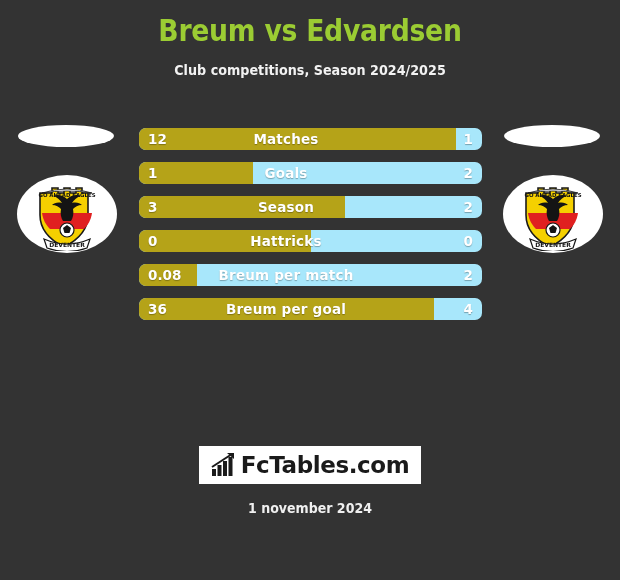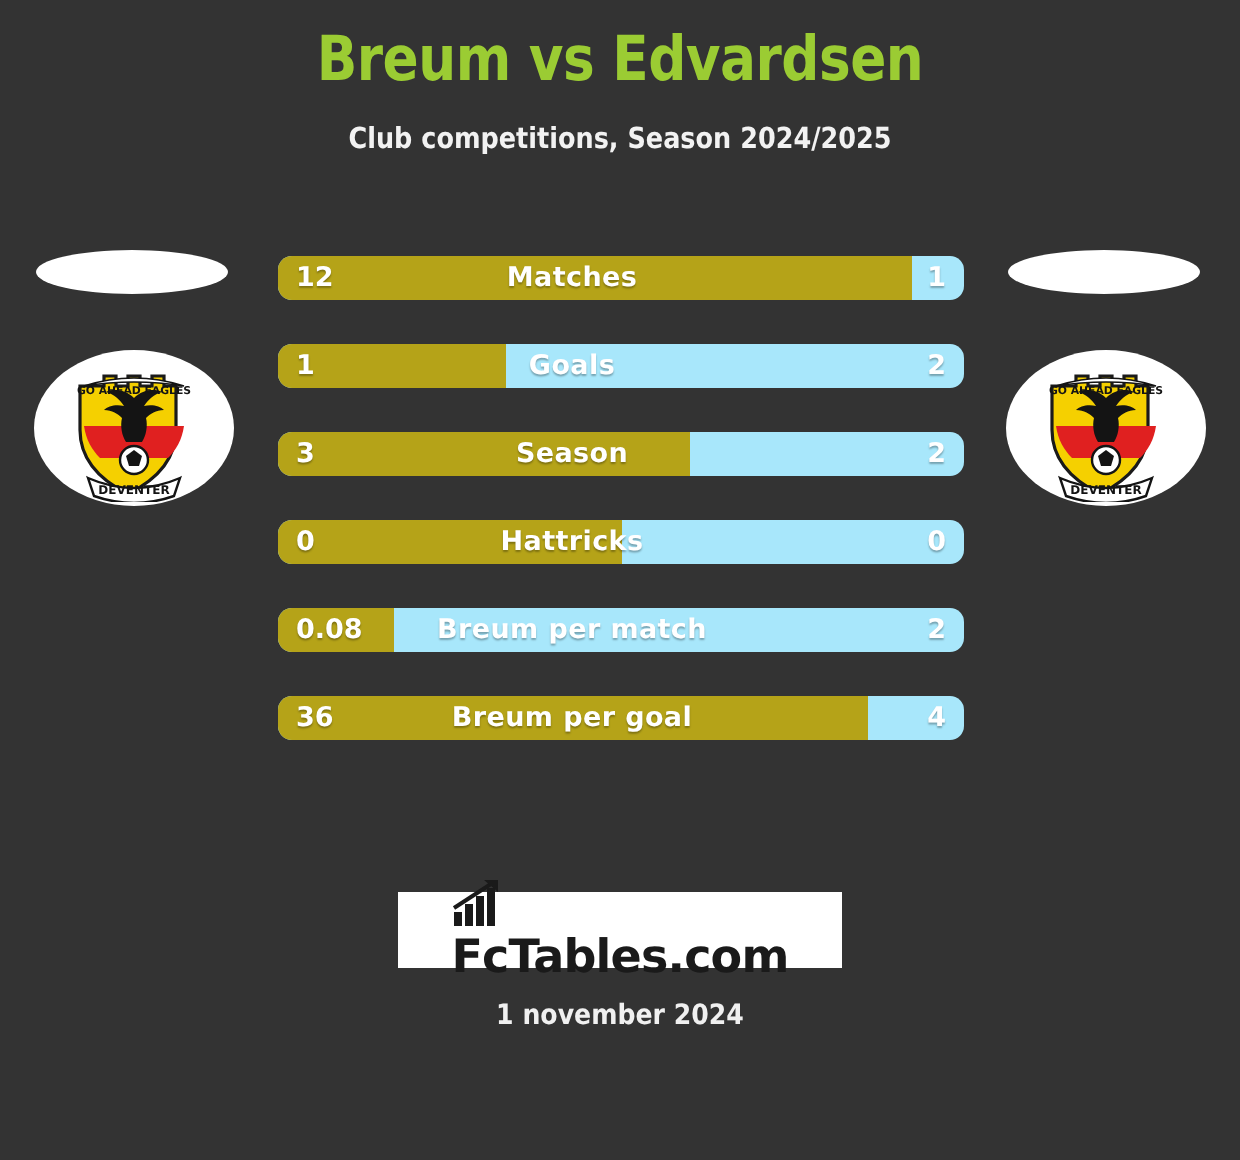--- a/index.html
+++ b/index.html
@@ -93,21 +93,21 @@
   .bars {
     position: absolute;
     left: 139px;
     top: 128px;
     width: 343px;
   }
   .bar-row {
     position: relative;
     width: 343px;
     height: 22px;
-    margin-bottom: 22px;
+    margin-bottom: 12px;
     border-radius: 7px;
     overflow: hidden;
     background: #a8e7fb;
   }
   .bar-left {
     position: absolute;
     left: 0;
     top: 0;
     height: 100%;
     background: #b5a318;
@@ -140,22 +140,22 @@
     top: 446px;
     width: 222px;
     height: 38px;
     background: #ffffff;
     display: flex;
     align-items: center;
     justify-content: center;
   }
   .logo-inner {
     display: flex;
+    align-items: center;
     gap: 4px;
-    flex-direction: column;
   }
   .logo-chart {
     width: 26px;
     height: 24px;
     display: block;
   }
   .logo-text {
     color: #1a1a1a;
     font-size: 23px;
     font-weight: bold;

